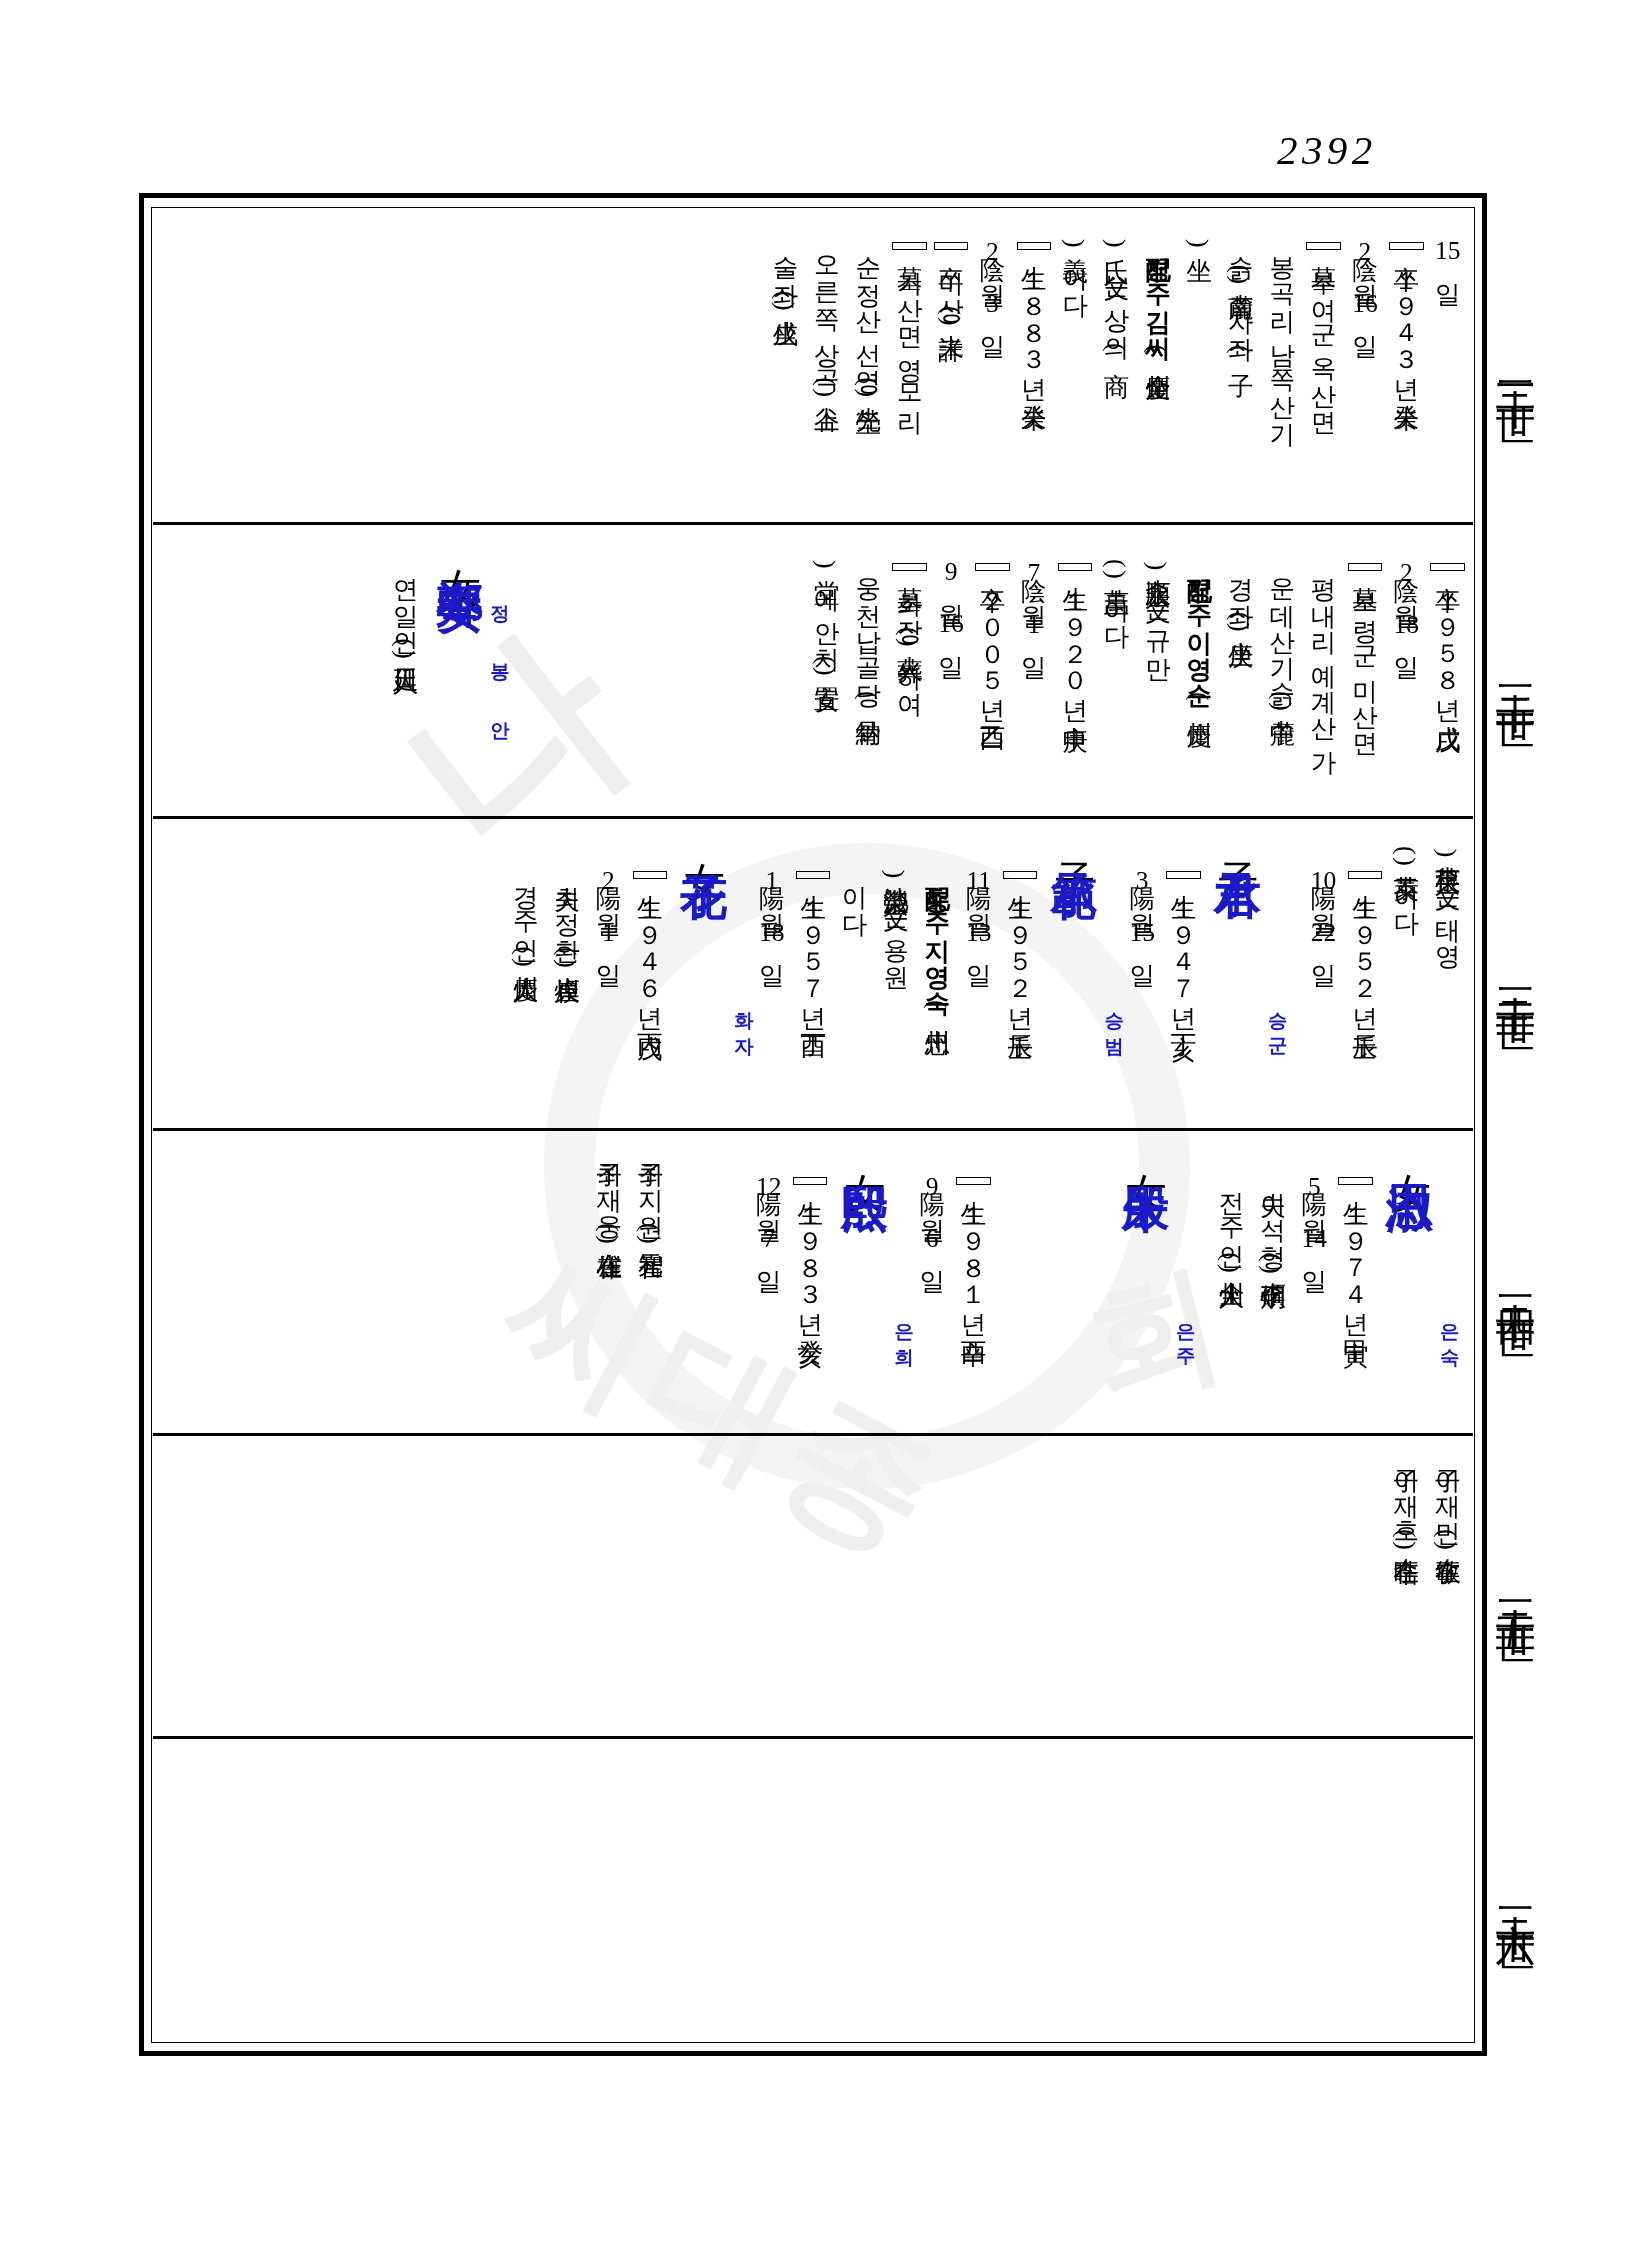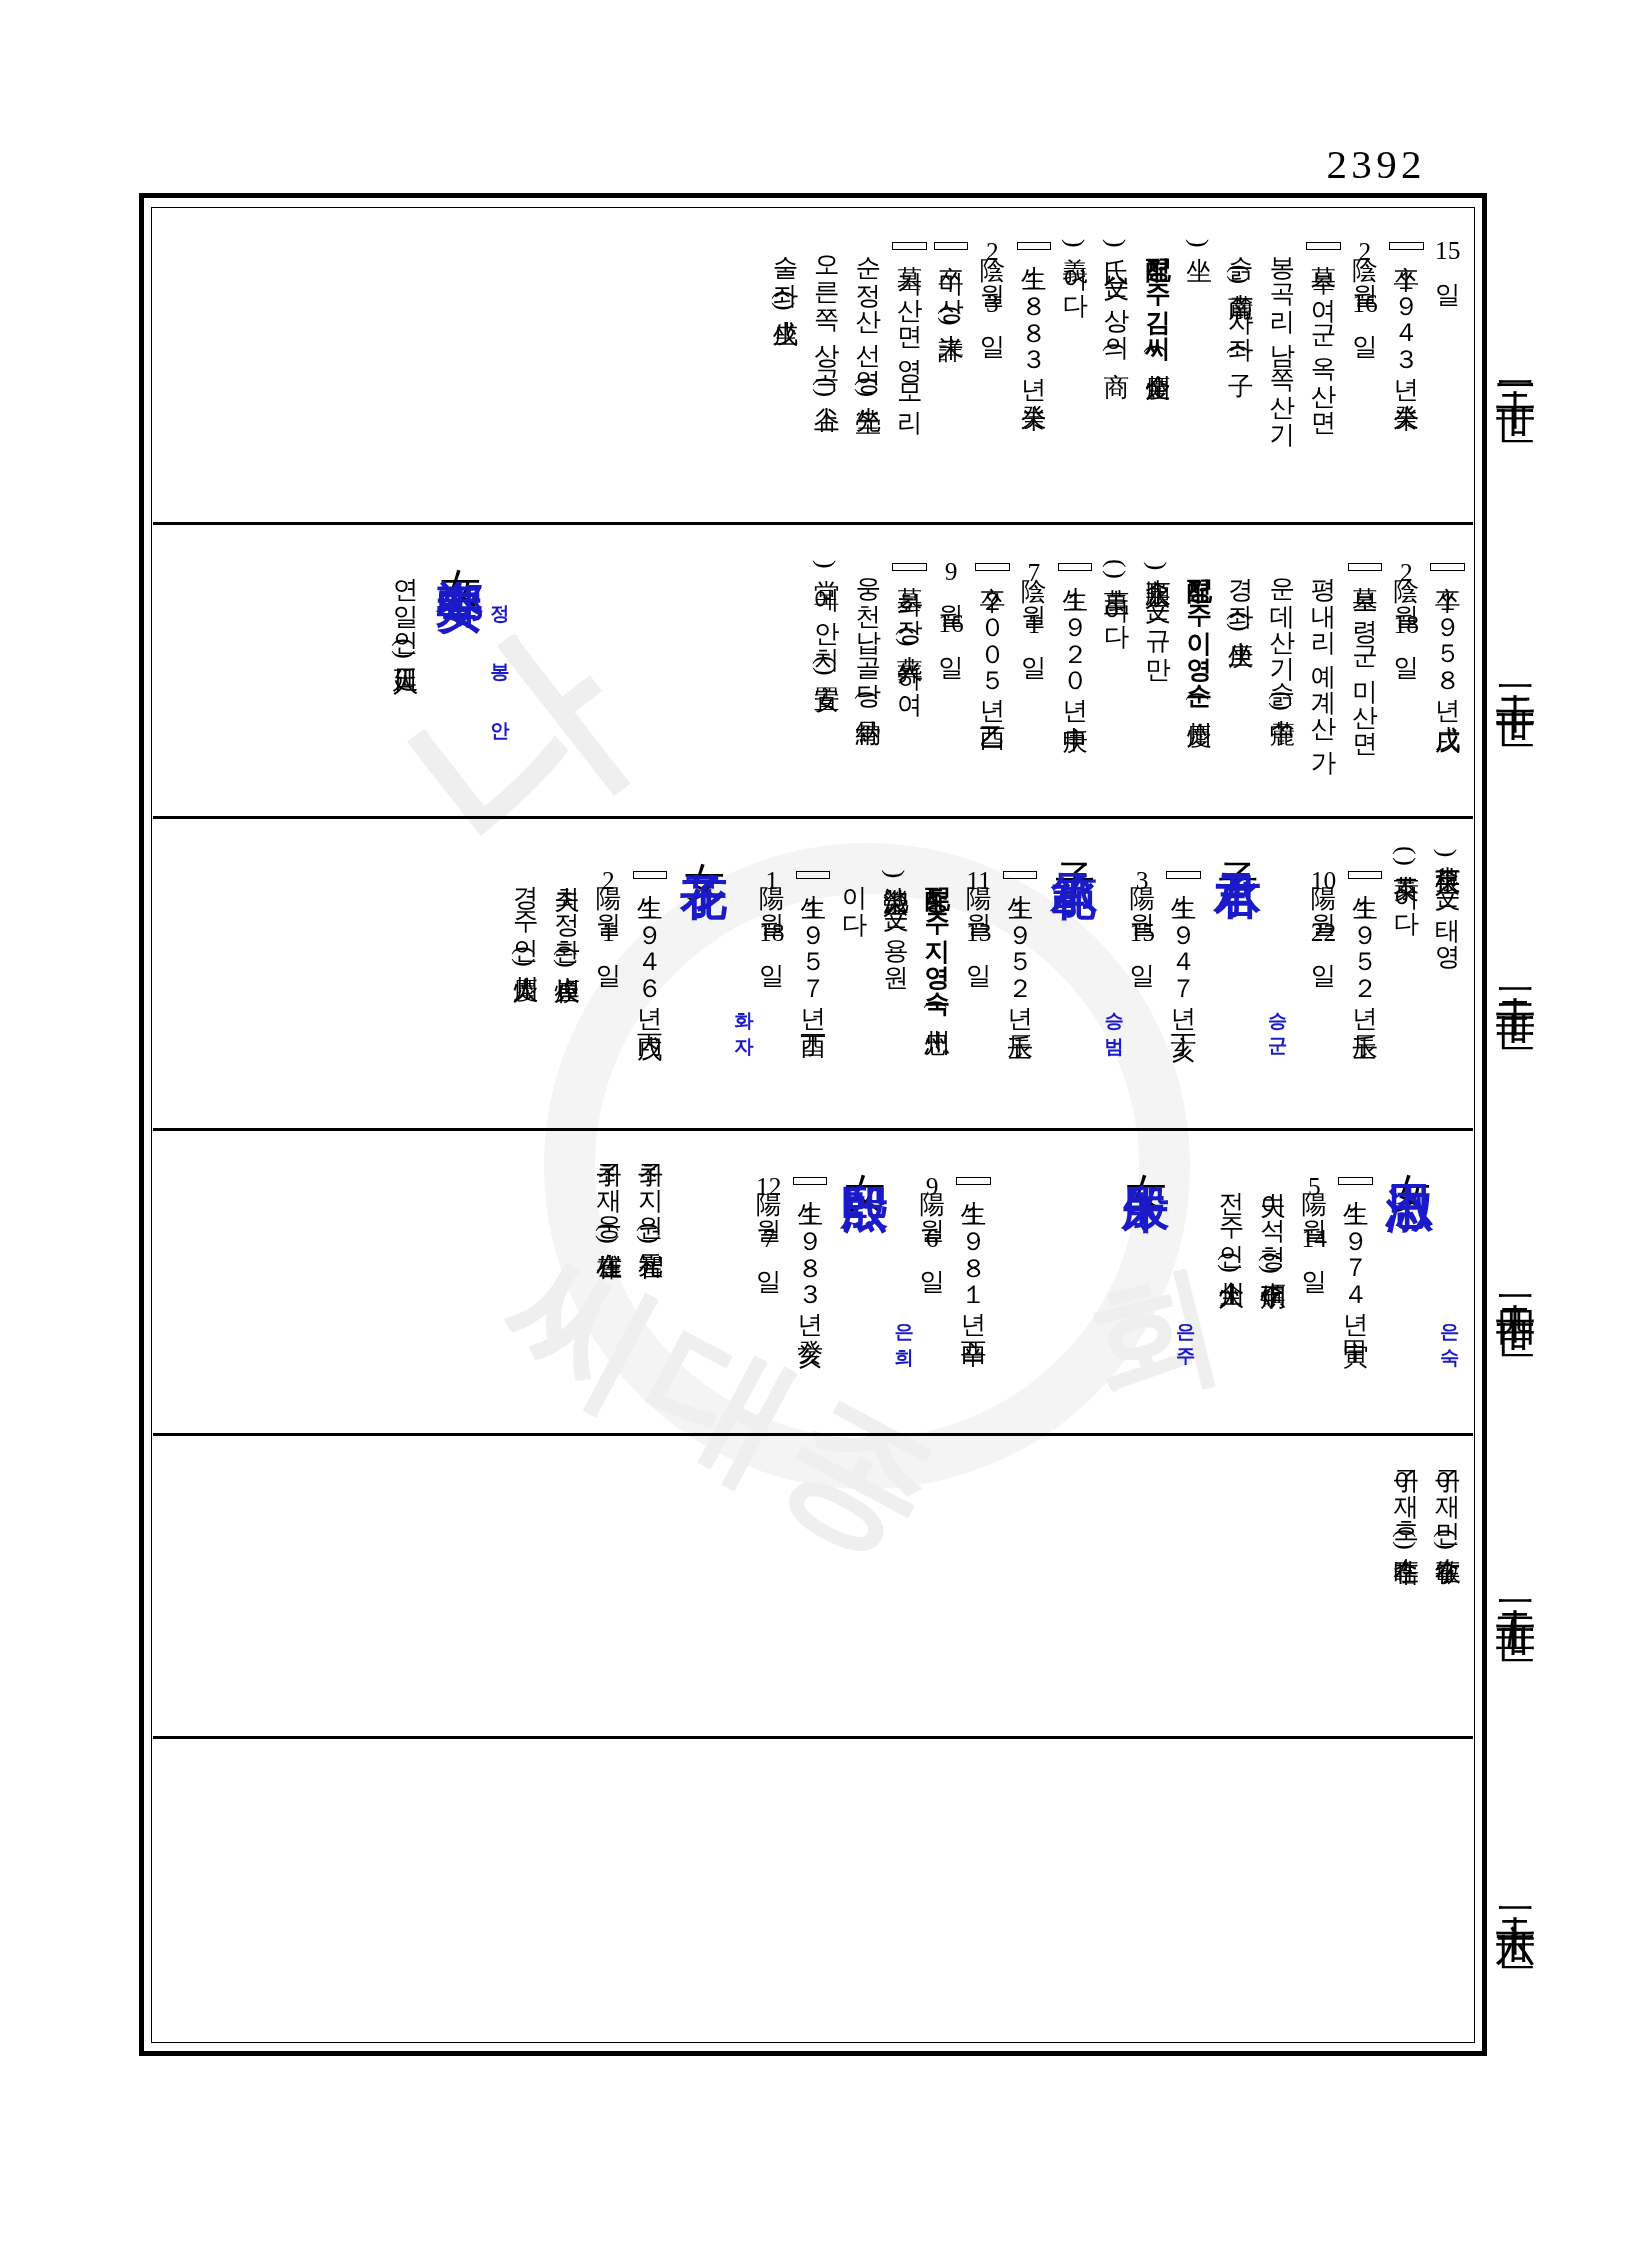--- a/index.html
+++ b/index.html
@@ -5,22 +5,22 @@
   html,body{margin:0;padding:0;background:#888;}
   .page{position:relative;width:1650px;height:2256px;background:#ffffff;overflow:hidden;
         font-family:"Liberation Serif","DejaVu Serif",serif;color:#000;}
   
   .frame-outer{position:absolute;left:139px;top:193px;width:1348px;height:1863px;
                border:5.3px solid #000;box-sizing:border-box;z-index:1;}
   .frame-inner{position:absolute;left:151px;top:207px;width:1324px;height:1836px;
                border:1.8px solid #000;box-sizing:border-box;z-index:1;}
   .sep{position:absolute;left:153px;width:1320px;height:2.6px;background:#000;z-index:2;}
   
-  .page-number{position:absolute;left:1277px;top:140px;width:149px;text-align:right;
-               font-size:41px;letter-spacing:4.4px;z-index:2;}
+  .page-number{position:absolute;left:1277px;top:126px;width:149px;text-align:left;
+               font-size:41px;letter-spacing:4.4px;z-index:2;font-style:italic;}
   .gen-label{position:absolute;left:1492px;width:46px;writing-mode:vertical-rl;
              text-orientation:upright;font-size:40px;letter-spacing:8px;line-height:46px;
              transform:translateY(-50%);z-index:2;}
   
   .row{position:absolute;left:154px;width:1317px;writing-mode:vertical-rl;
        text-orientation:mixed;z-index:2;padding-right:8.8px;box-sizing:border-box;}
   .col{font-size:25.5px;line-height:30px;letter-spacing:0.9px;margin-left:11.4px;}
   .c-detail{margin-top:33px;}
   .c-cont{margin-top:26px;}
   .c-kid{margin-top:12.3px;}

